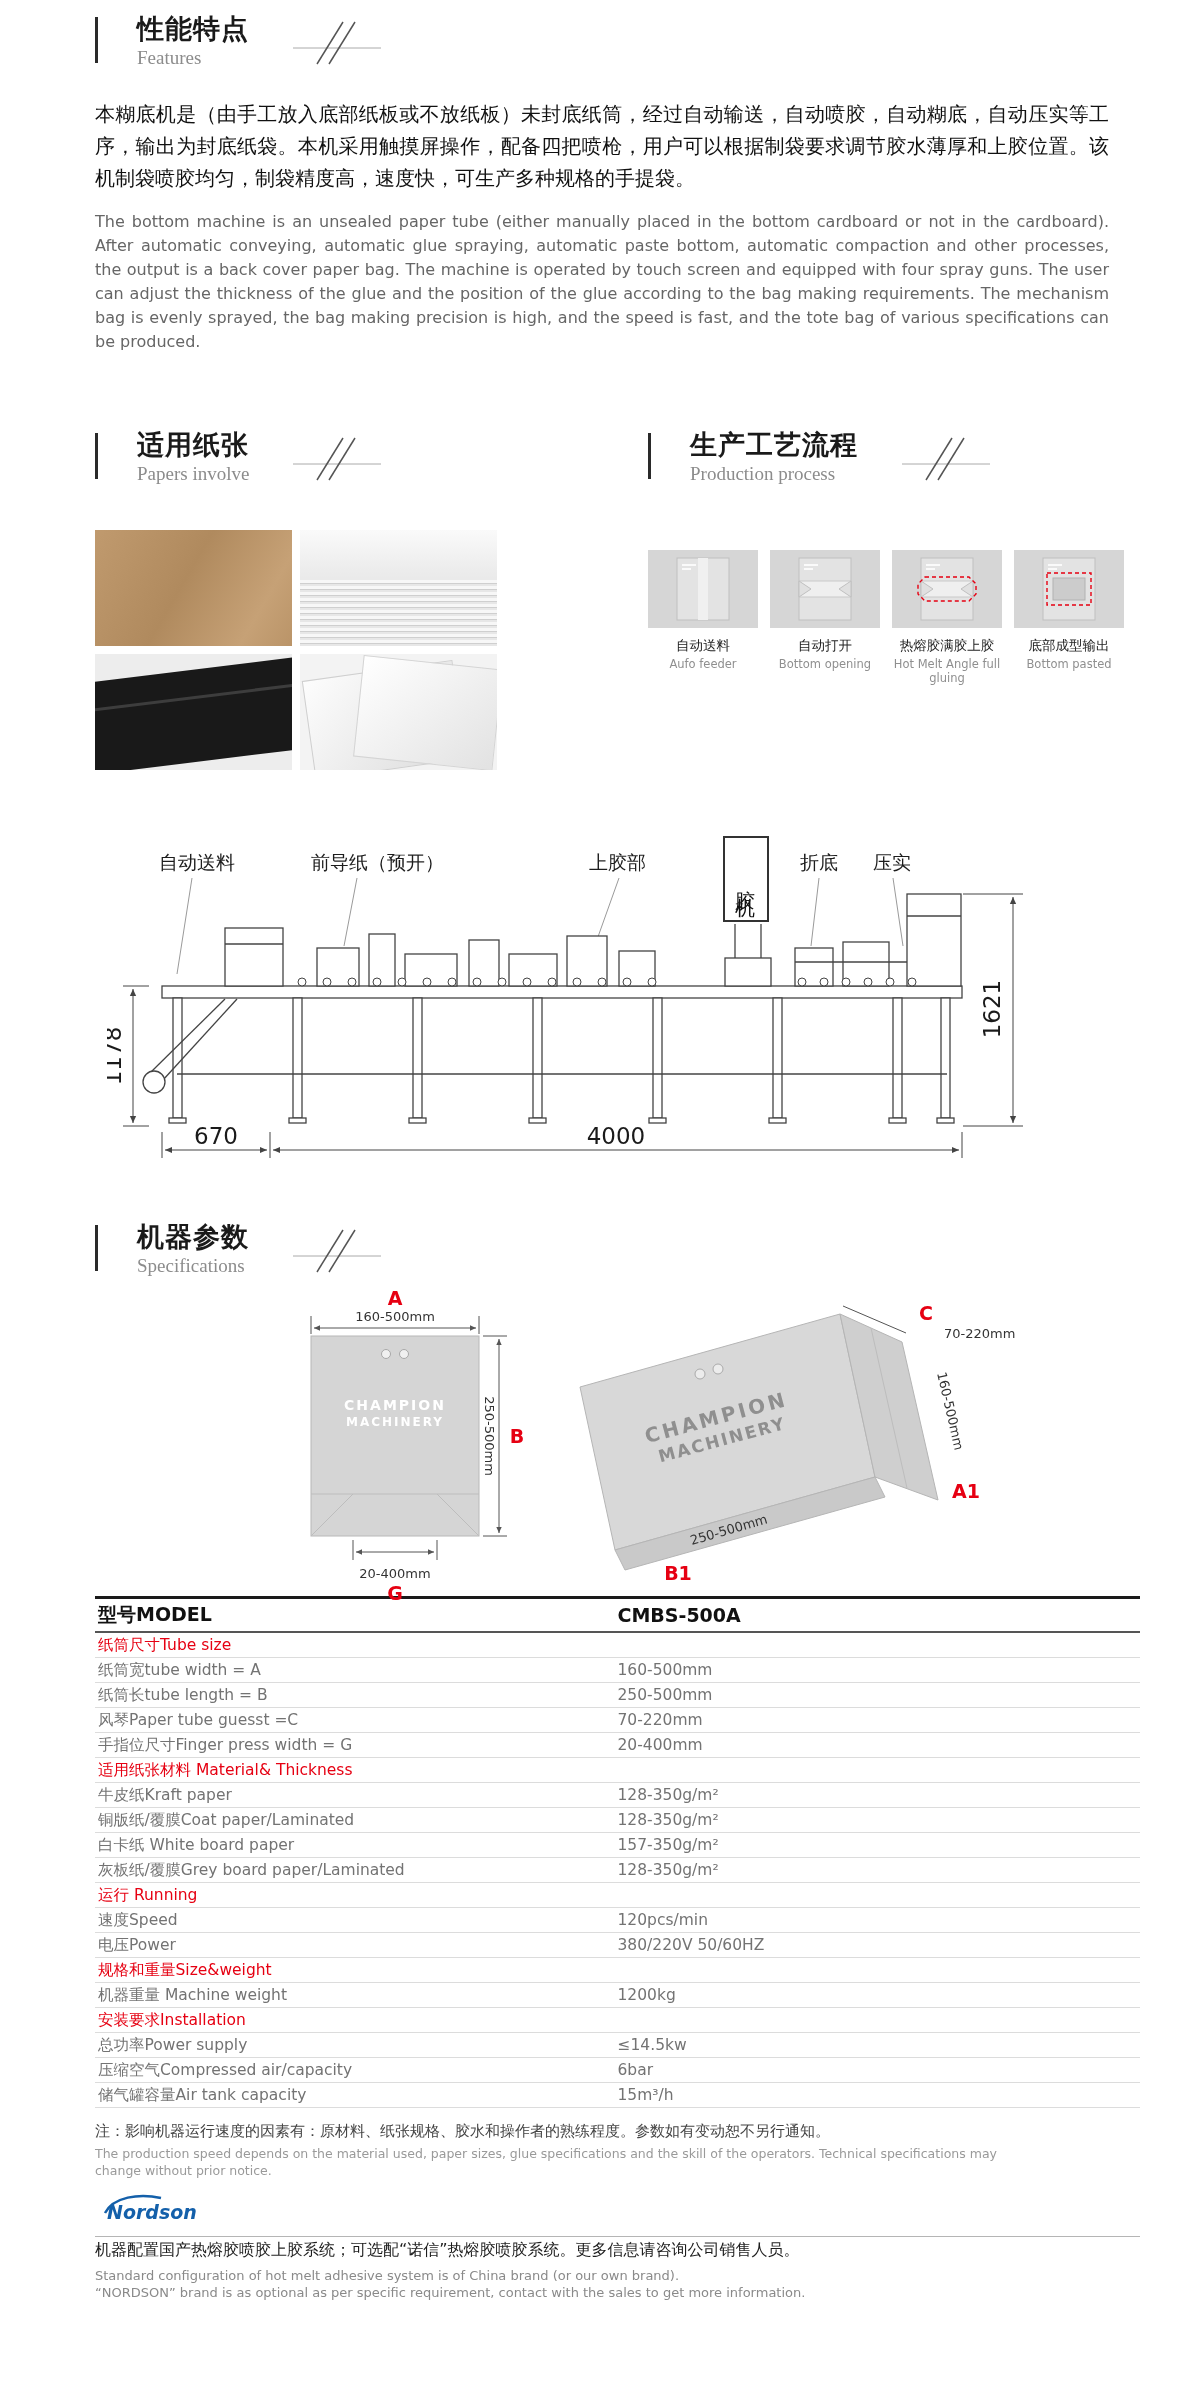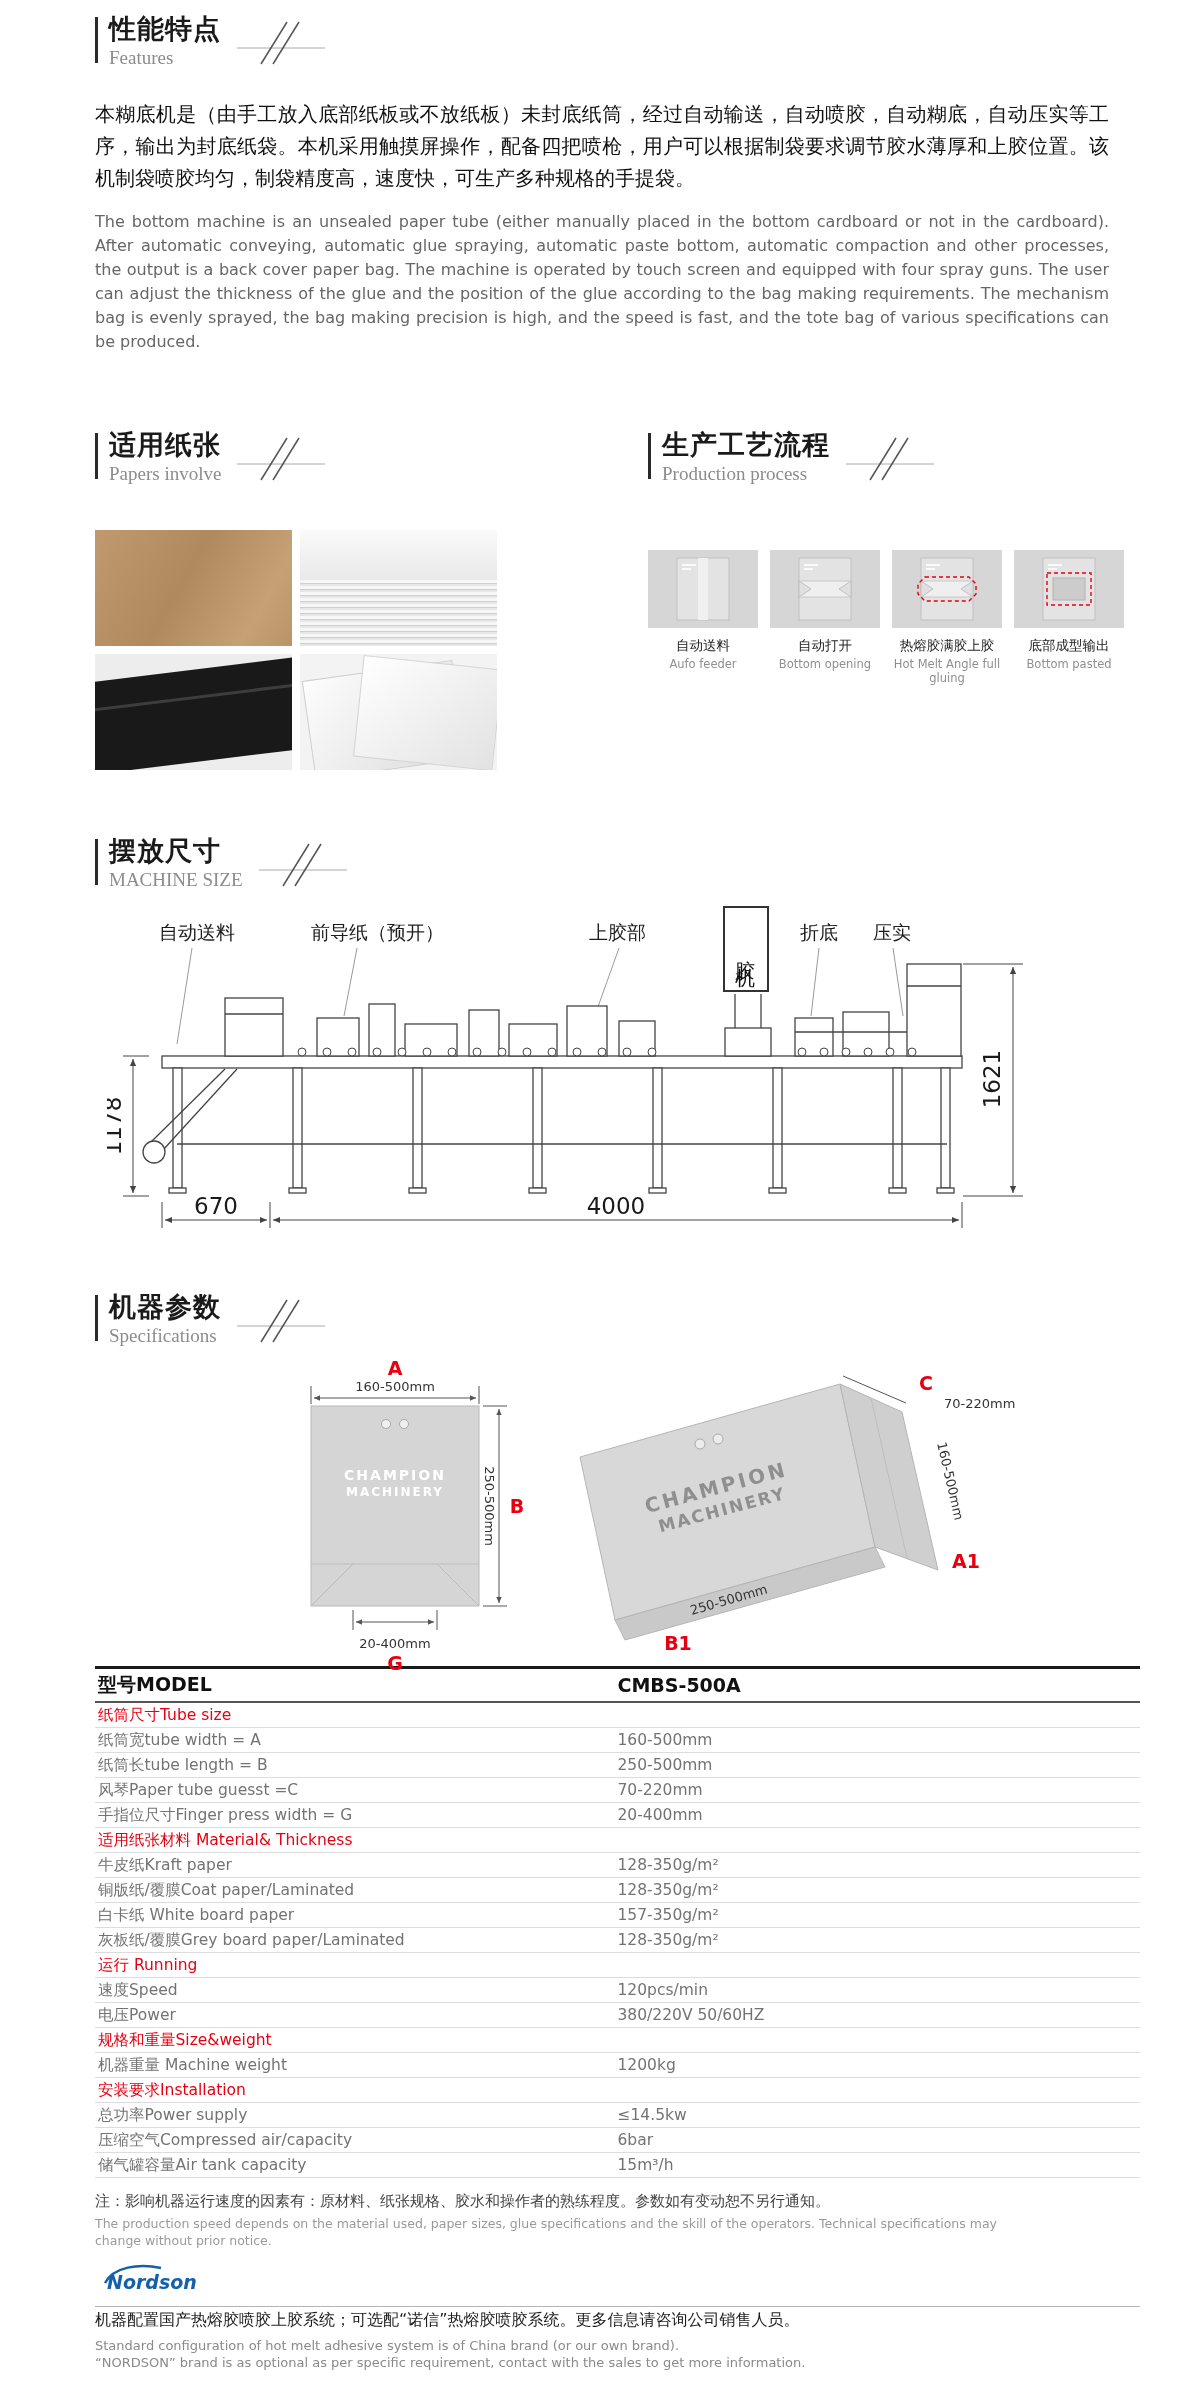--- a/index.html
+++ b/index.html
@@ -2,21 +2,21 @@
 <html style="--accent: #e60012; --nordson: #1460aa;"><head>
 <meta charset="utf-8">
 <style>
   * { margin:0; padding:0; box-sizing:border-box; }
   html,body { background:#fff; }
   body { font-family:"DejaVu Sans","Liberation Sans",sans-serif; color:#222; }
   .page { position:relative; width:1200px; height:2402px; margin:0 auto; background:#fff;
           overflow:hidden; padding:14px 60px 0 95px; }
 
   
-  .sec-title { display:flex; align-items:flex-start; height:58px; }
+  .sec-title { display:flex; align-items:flex-start; height:58px;gap:28px; }
   .tbar { width:3px; height:46px; background:#2a2a2a; margin-right:11px; margin-top:3px; }
   .tt h2 { font-size:27px; font-weight:bold; color:#1a1a1a; letter-spacing:1px; line-height:1.1; }
   .tt .sub { font-size:19px; color:#8c8c8c; margin-top:3px;font-family:Liberation Serif, serif; }
   .slashes { margin-left:16px; margin-top:4px; flex:none; }
 
   
   .cn-para { margin-top:26px; max-width:1014px; font-size:20px; line-height:32px; color:#111; text-align:justify; }
   .en-para { margin-top:16px; max-width:1014px; font-size:16px; line-height:24px; color:#666; text-align:justify; }
 
   
@@ -192,32 +192,20 @@
           </svg>
           <div class="step-cn">底部成型输出</div>
           <div class="step-en">Bottom pasted</div>
         </div>
 
       </div>
     </div>
   </section>
 
   <section class="sec-machine">
-    <div class="sec-title">
-      <div class="tbar"></div>
-      <div class="tt">
-        <h2>摆放尺寸</h2>
-        <div class="sub">MACHINE SIZE</div>
-      </div>
-      <svg class="slashes" width="90" height="48">
-        <line x1="0" y1="30" x2="88" y2="30" stroke="#aaa" stroke-width="1"></line>
-        <line x1="24" y1="46" x2="50" y2="4" stroke="#555" stroke-width="1.5"></line>
-        <line x1="36" y1="46" x2="62" y2="4" stroke="#555" stroke-width="1.5"></line>
-      </svg>
-    </div>
 
     <div class="machine-wrap">
       <svg viewBox="0 0 965 338" width="965" height="338">
         <defs>
           <marker id="arrM" viewBox="0 0 10 10" refX="9" refY="5" markerWidth="8" markerHeight="8" orient="auto-start-reverse">
             <path d="M0,1 L9,5 L0,9 z" fill="#444"></path>
           </marker>
         </defs>
 
         <g stroke="#9a9a9a" stroke-width="1">

